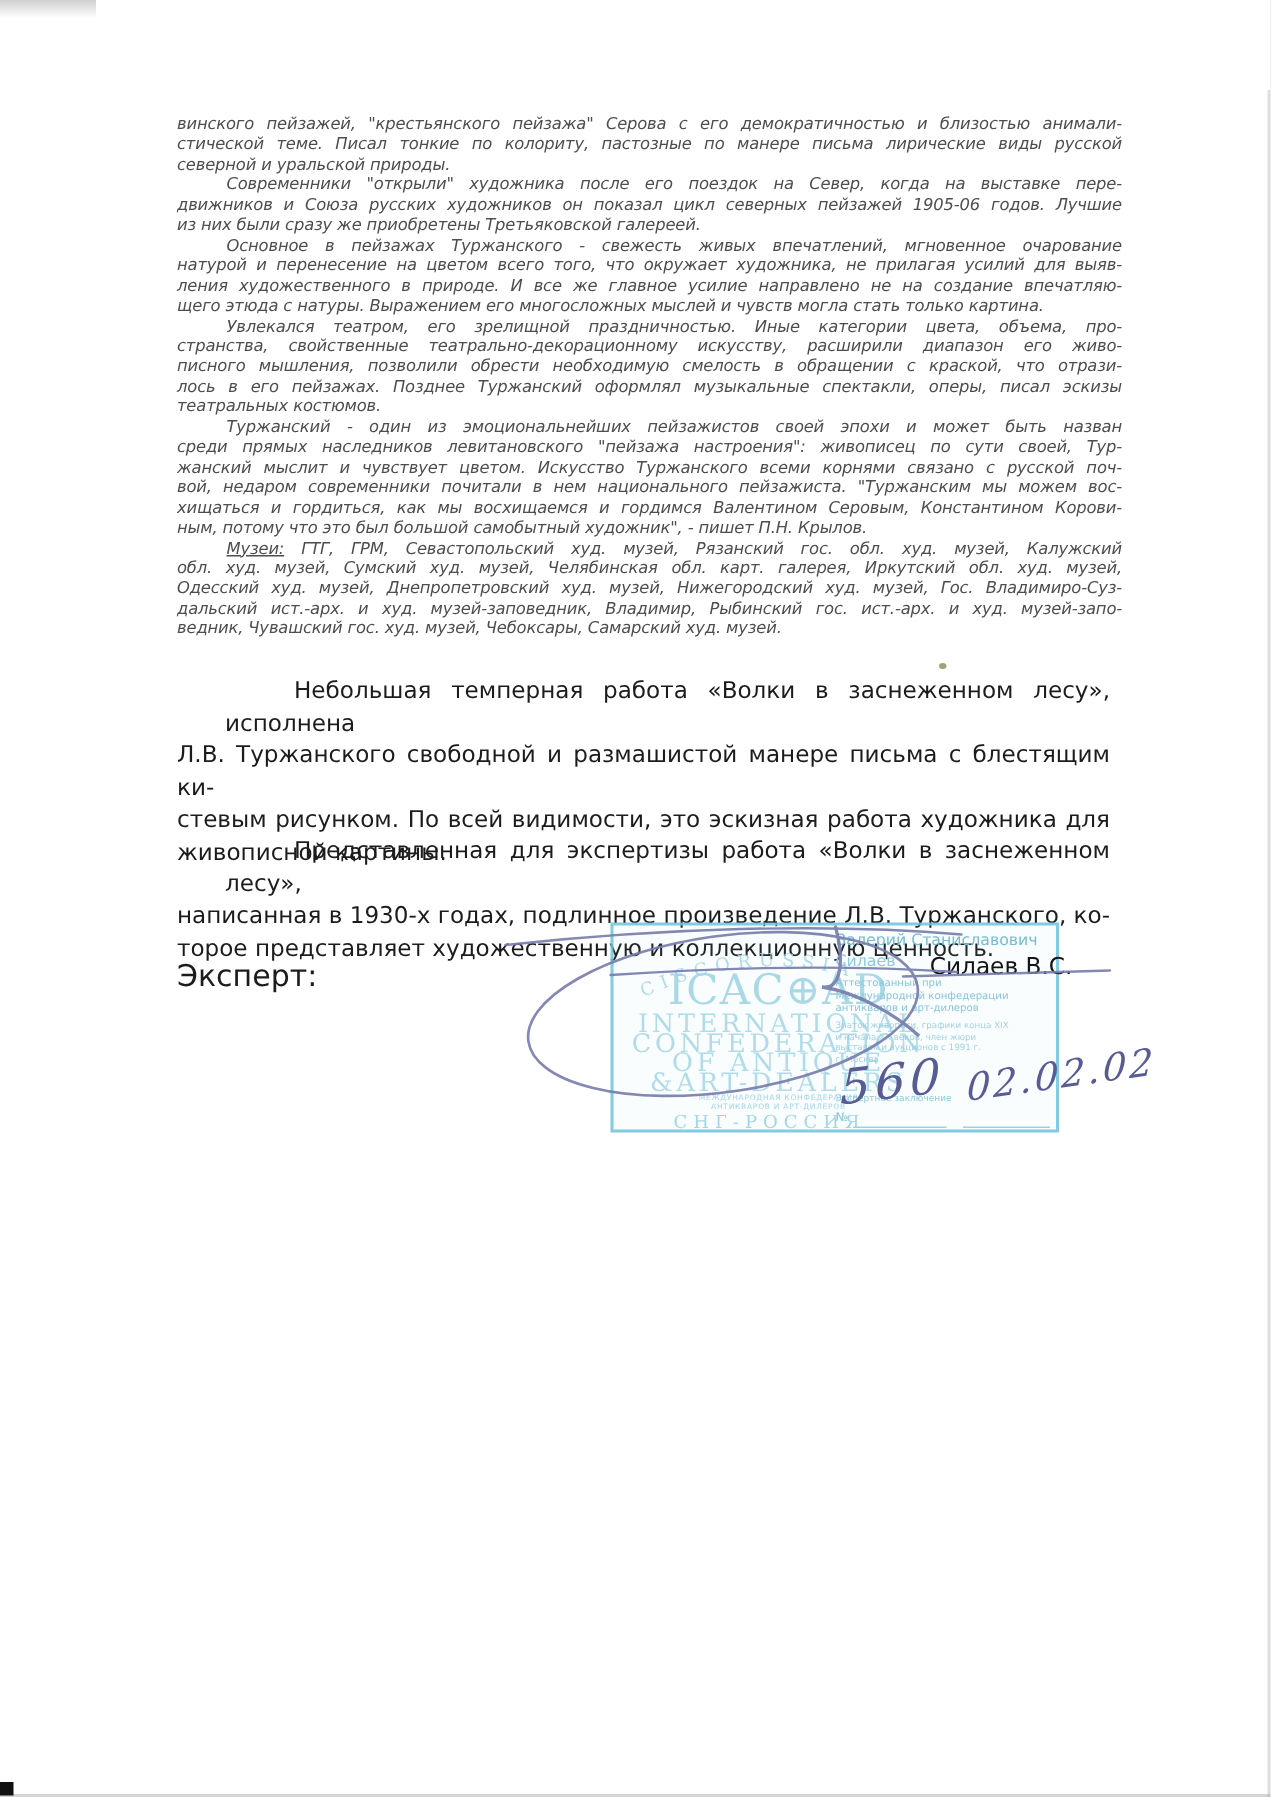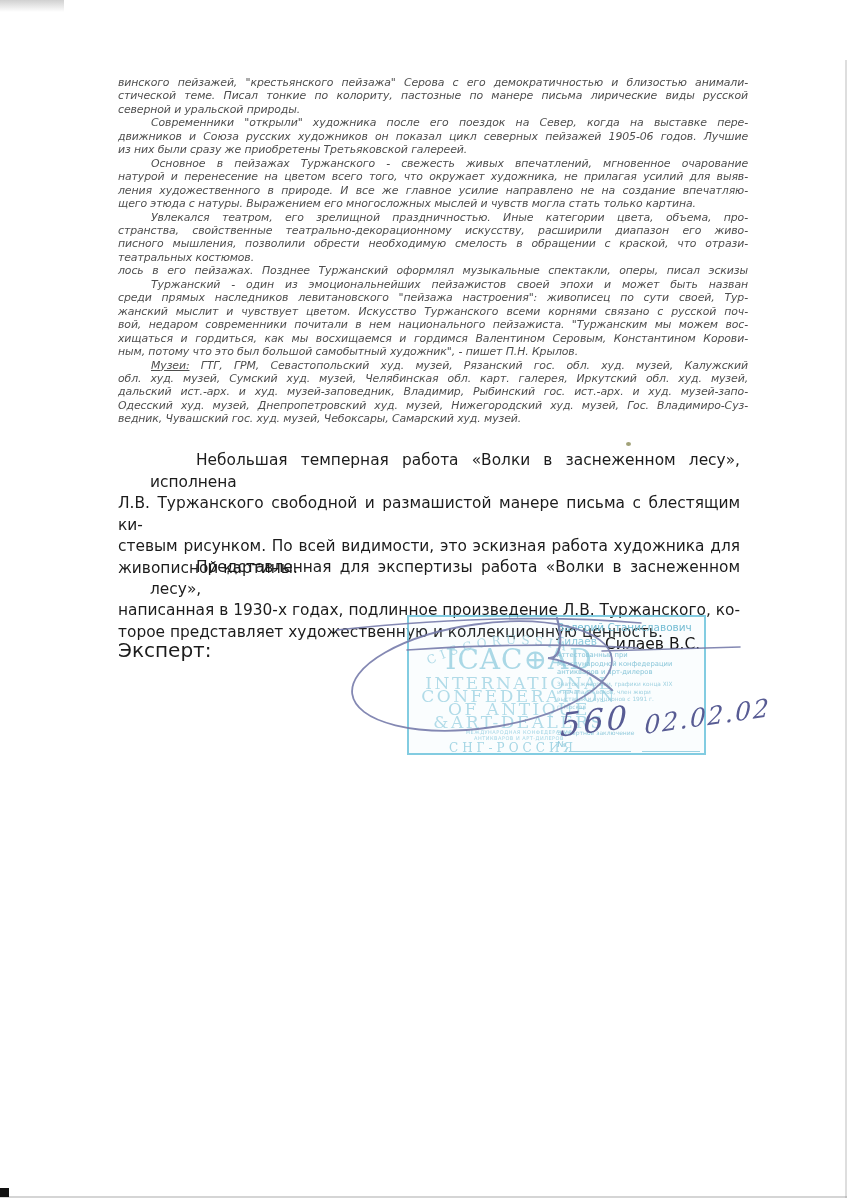--- a/index.html
+++ b/index.html
@@ -75,20 +75,21 @@
     color:#93cbdc;
   }
   .concl{left:148px;top:112px;font-size:6px;color:#93cbdc;filter:blur(0.3px);}
   .num-label{left:148px;top:123px;font-size:8px;color:#89c6d9;}
   .num-underline{left:160px;top:133px;width:62px;height:1px;border-bottom:1px solid #9dd2e2;}
   .date-underline{left:233px;top:133px;width:58px;height:1px;border-bottom:1px solid #9dd2e2;}
   .expert-name{
     left:196px;top:18px;width:110px;
     font-size:15.5px;color:#141414;font-weight:500;white-space:nowrap;
     z-index:3;
+    text-align:right;
   }
   
   .sig-svg{position:absolute;left:320px;top:598px;z-index:4;}
   .hand{
     position:absolute;z-index:5;color:#585c94;
     font-family:"DejaVu Serif",serif;font-style:italic;
   }
   .hand-number{left:560px;top:702px;font-size:32px;transform:rotate(-7deg) skewX(-8deg);letter-spacing:3px;}
   .hand-date{left:644px;top:702px;font-size:25px;transform:rotate(-8deg) skewX(-10deg);letter-spacing:2px;white-space:nowrap;}
   
@@ -125,36 +126,36 @@
       <div class="para">
         <div class="line first">Основное в пейзажах Туржанского - свежесть живых впечатлений, мгновенное очарование</div>
         <div class="line">натурой и перенесение на цветом всего того, что окружает художника, не прилагая усилий для выяв-</div>
         <div class="line">ления художественного в природе. И все же главное усилие направлено не на создание впечатляю-</div>
         <div class="line last">щего этюда с натуры. Выражением его многосложных мыслей и чувств могла стать только картина.</div>
       </div>
       <div class="para">
         <div class="line first">Увлекался театром, его зрелищной праздничностью. Иные категории цвета, объема, про-</div>
         <div class="line">странства, свойственные театрально-декорационному искусству, расширили диапазон его живо-</div>
         <div class="line">писного мышления, позволили обрести необходимую смелость в обращении с краской, что отрази-</div>
+        <div class="line">лось в его пейзажах. Позднее Туржанский оформлял музыкальные спектакли, оперы, писал эскизы</div>
         <div class="line last">театральных костюмов.</div>
-        <div class="line">лось в его пейзажах. Позднее Туржанский оформлял музыкальные спектакли, оперы, писал эскизы</div>
       </div>
       <div class="para">
         <div class="line first">Туржанский - один из эмоциональнейших пейзажистов своей эпохи и может быть назван</div>
         <div class="line">среди прямых наследников левитановского "пейзажа настроения": живописец по сути своей, Тур-</div>
         <div class="line">жанский мыслит и чувствует цветом. Искусство Туржанского всеми корнями связано с русской поч-</div>
         <div class="line">вой, недаром современники почитали в нем национального пейзажиста. "Туржанским мы можем вос-</div>
         <div class="line">хищаться и гордиться, как мы восхищаемся и гордимся Валентином Серовым, Константином Корови-</div>
         <div class="line last">ным, потому что это был большой самобытный художник", - пишет П.Н. Крылов.</div>
       </div>
       <div class="para">
         <div class="line first"><span class="mus-label">Музеи:</span> ГТГ, ГРМ, Севастопольский худ. музей, Рязанский гос. обл. худ. музей, Калужский</div>
         <div class="line">обл. худ. музей, Сумский худ. музей, Челябинская обл. карт. галерея, Иркутский обл. худ. музей,</div>
+        <div class="line">Одесский худ. музей, Днепропетровский худ. музей, Нижегородский худ. музей, Гос. Владимиро-Суз-</div>
         <div class="line">дальский ист.-арх. и худ. музей-заповедник, Владимир, Рыбинский гос. ист.-арх. и худ. музей-запо-</div>
-        <div class="line">Одесский худ. музей, Днепропетровский худ. музей, Нижегородский худ. музей, Гос. Владимиро-Суз-</div>
         <div class="line last">ведник, Чувашский гос. худ. музей, Чебоксары, Самарский худ. музей.</div>
       </div>
     </div>
 
   <div class="big-text big-a">
       <div class="para">
         <div class="line first">Небольшая темперная работа «Волки в заснеженном лесу», исполнена</div>
         <div class="line">Л.В. Туржанского свободной и размашистой манере письма с блестящим ки-</div>
         <div class="line">стевым рисунком. По всей видимости, это эскизная работа художника для</div>
         <div class="line last">живописной картины.</div>

